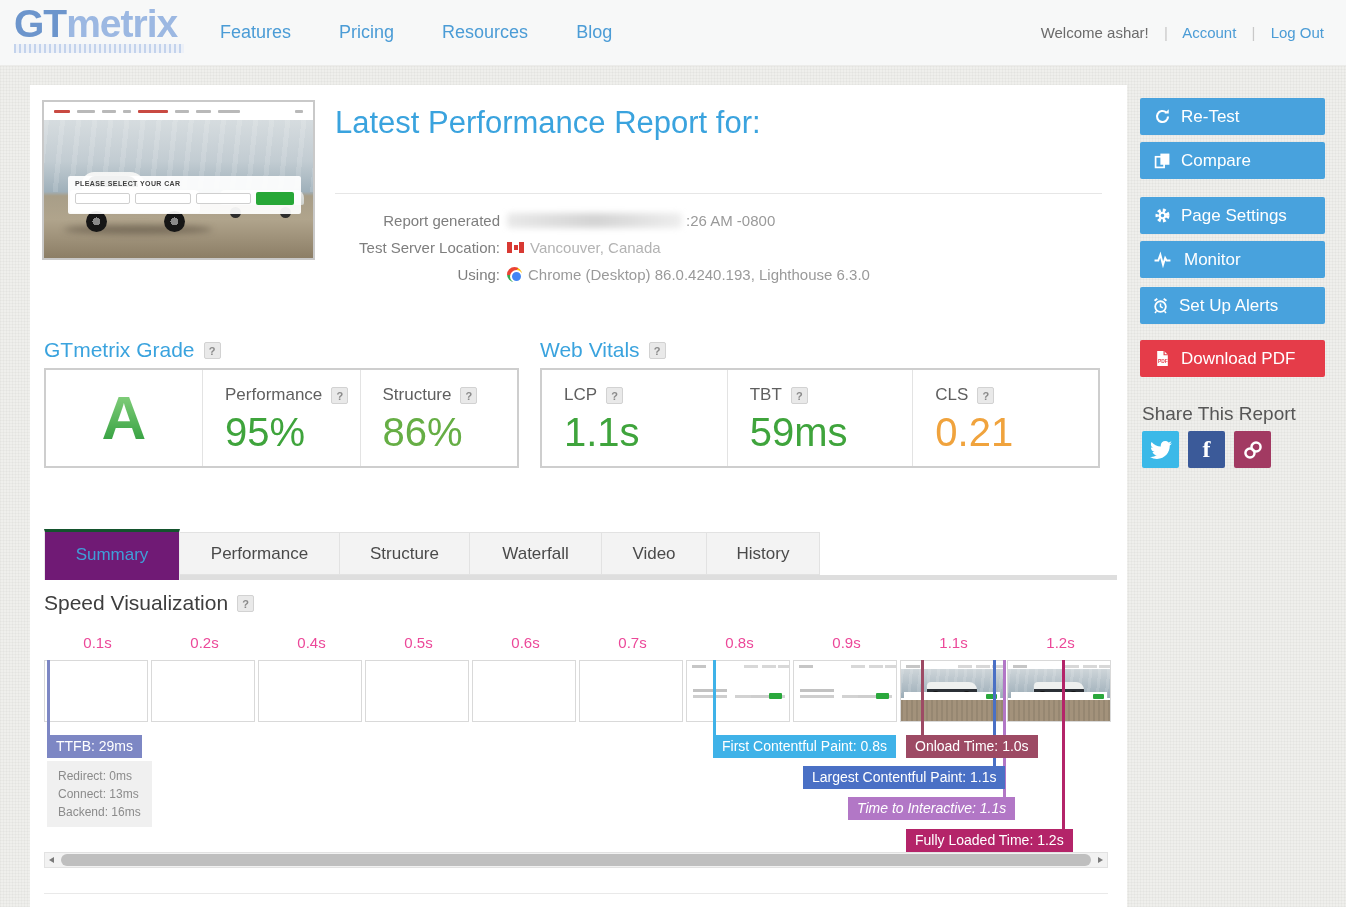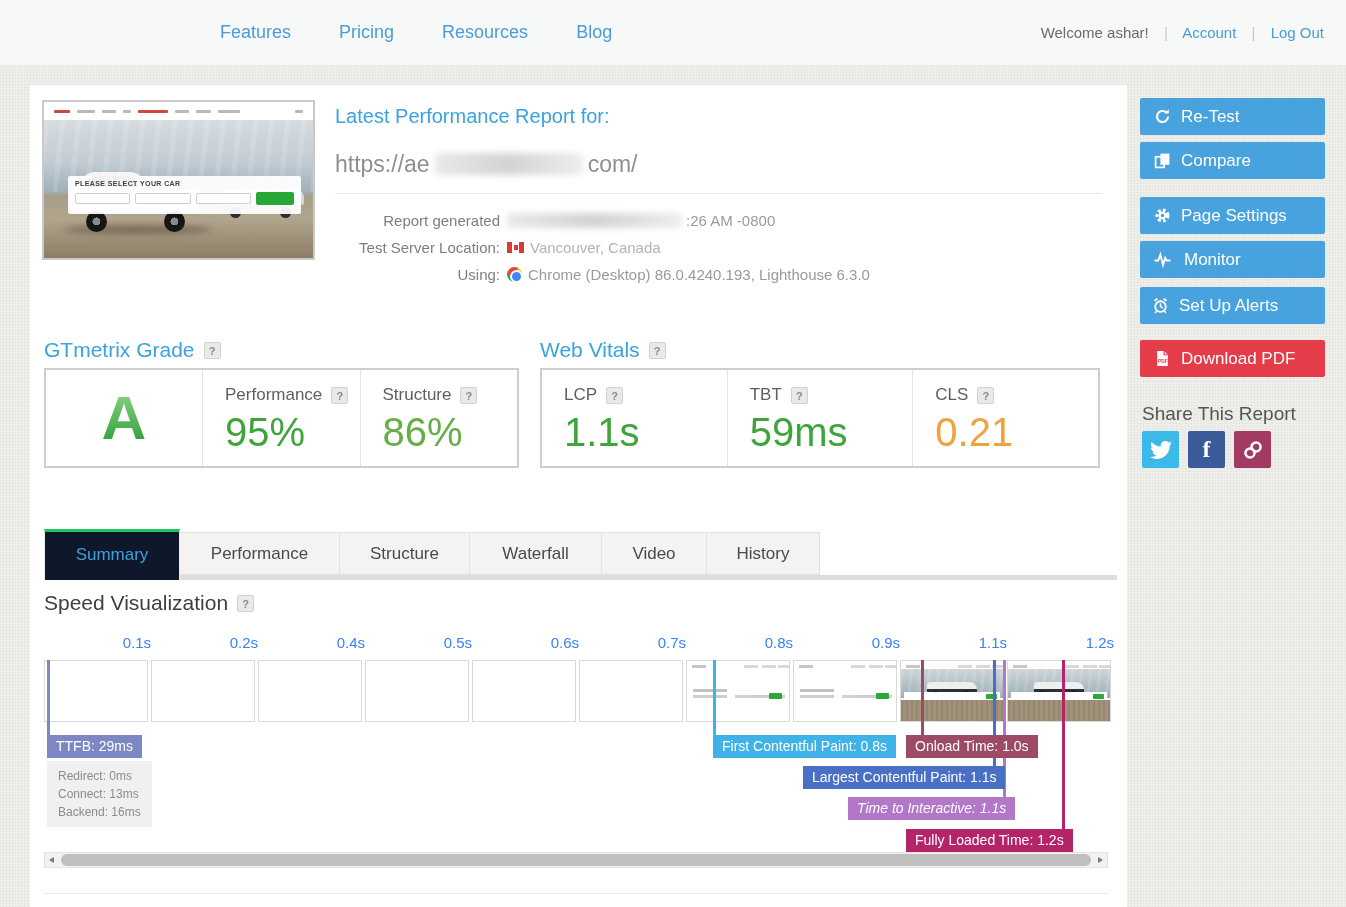--- a/index.html
+++ b/index.html
@@ -51,21 +51,21 @@
   .t2-body{position:absolute;left:0;top:0;width:84px;height:15px;background:linear-gradient(#e9ebea,#cfd3d1);border-radius:5px 8px 2px 2px;opacity:.95;}
   .t2-wheel{position:absolute;bottom:2px;width:11px;height:11px;border-radius:50%;background:#2c2c2c;}
   .t2-wa{left:10px;} .t2-wb{left:60px;}
   .ov-panel{position:absolute;left:24px;right:12px;top:56px;height:38px;background:rgba(255,255,255,.93);border-radius:2px;padding:4px 7px;}
   .ov-text{font-size:7px;font-weight:bold;color:#3f3f3f;letter-spacing:.4px;}
   .ov-form{display:flex;gap:5px;margin-top:5px;align-items:center;}
   .ov-form .inp{display:block;width:58px;height:11px;background:#fff;border:1px solid #cfcfcf;border-radius:2px;}
   .ov-form .go{display:block;width:40px;height:13px;background:#27a737;border-radius:2px;margin-left:auto;}
 
   
-  .rtitle{position:absolute;left:305px;top:20px;font-size:20px;color:#3aa3de;}
+  .rtitle{position:absolute;left:305px;top:20px;font-size:31px;color:#3aa3de;}
   .rurl{position:absolute;left:305px;top:66px;font-size:23px;color:#8f8f8f;}
   .blur-blob{display:inline-block;vertical-align:middle;border-radius:4px;
     background:linear-gradient(90deg,#e9e9e9,#d3d3d3,#eeeeee);filter:blur(3px);}
   .rurl .blur-blob{width:148px;height:22px;margin:0 5px 4px 5px;}
   .rdivider{position:absolute;left:305px;top:108px;width:767px;height:1px;background:#e6e6e6;}
   .rdetails{position:absolute;left:305px;top:122px;font-size:15px;color:#9a9a9a;}
   .rrow{display:flex;align-items:center;height:27px;}
   .rlabel{display:inline-block;width:165px;text-align:right;color:#7e7e7e;margin-right:7px;flex:0 0 165px;}
   .rrow .blur-blob{width:175px;height:15px;margin-right:4px;}
   .rval-light{color:#b3b3b3;}
@@ -94,29 +94,29 @@
   }
   .mcell{flex:1;border-left:1px solid #e3e3e3;padding:15px 0 0 22px;}
   .mcell:first-child{border-left:none;}
   .mlabel-row{display:flex;align-items:center;gap:9px;font-size:17px;color:#5f5f5f;}
   .mvalue{font-size:40px;margin-top:5px;}
 
   
   .tabs{position:absolute;left:14px;top:444px;width:1073px;height:51px;}
   .tab{float:left;height:43px;line-height:41px;margin-top:3px;padding:0;text-align:center;font-size:17px;color:#4a4a4a;
     background:#f3f3f3;border:1px solid #e2e2e2;border-left:none;cursor:pointer;}
-  .tab.active{margin-top:0;height:51px;line-height:46px;background:#0f172a;color:#3f9fd9;
-    border:1px solid #eaeaea;border-top:3px solid #22c55e;border-bottom:none;position:relative;z-index:2;}
+  .tab.active{margin-top:0;height:51px;line-height:46px;background:#701a75;color:#3f9fd9;
+    border:1px solid #eaeaea;border-top:3px solid #14532d;border-bottom:none;position:relative;z-index:2;}
   .t1{width:136px;} .t2{width:160px;} .t3{width:130px;} .t4{width:132px;} .t5{width:105px;} .t6{width:113px;}
   .tab-understrip{position:absolute;left:136px;right:0;top:46px;height:5px;background:#dedede;}
 
   
   .sv-head{left:14px;top:506px;}
   .ticks{position:absolute;left:14px;top:549px;display:flex;}
-  .tick{width:107px;text-align:right;font-size:15px;color:#3b82f6;}
+  .tick{width:107px;text-align:center;font-size:15px;color:#ec4899;}
   .filmstrip{position:absolute;left:14px;top:575px;display:flex;gap:3px;}
   .frame{width:104px;height:62px;background:#fff;border:1px solid #d9d9d9;position:relative;overflow:hidden;}
   .f-nav{position:absolute;top:4px;left:5px;right:5px;height:3px;}
   .f-nav::before{content:"";position:absolute;left:0;top:0;width:14px;height:3px;background:#c6c6c6;
     box-shadow:52px 0 0 #d8d8d8,70px 0 0 #d8d8d8,86px 0 0 #d8d8d8;}
   .partial .f-mid{position:absolute;top:28px;left:6px;width:34px;height:3px;background:#c2c2c2;
     box-shadow:0 6px 0 rgba(185,185,185,.7),42px 6px 0 rgba(205,205,205,.9),58px 6px 0 rgba(205,205,205,.9);}
   .f-go{position:absolute;top:32px;right:7px;width:13px;height:6px;background:#2aa83c;border-radius:1px;}
   .loaded .f-sky{position:absolute;top:8px;left:0;right:0;height:29px;background:linear-gradient(#ced5d9,#9cadb8);}
   .loaded .f-sky::before{content:"";position:absolute;inset:0;
@@ -166,20 +166,24 @@
   .b-retest{top:0;} .b-compare{top:44px;} .b-pagesettings{top:99px;} .b-monitor{top:143px;gap:13px;} .b-alerts{top:189px;padding-left:12px;} .b-pdf{top:242px;}
   .share-title{position:absolute;left:2px;top:305px;font-size:19px;color:#565656;}
   .soc{position:absolute;top:333px;width:37px;height:37px;border-radius:2px;display:flex;align-items:center;justify-content:center;}
   .soc-tw{left:2px;} .soc-fb{left:48px;} .soc-ln{left:94px;}
   .fb-glyph{color:#fff;font-size:24px;font-weight:bold;font-family:"Liberation Serif",serif;}
 </style>
 </head>
 <body>
 
 <div class="header">
+  <a class="logo">
+    <span class="logo-gt">GT</span><span class="logo-metrix">metrix</span>
+    <div class="logo-ruler"></div>
+  </a>
   <nav class="mainnav">
     <a>Features</a>
     <a>Pricing</a>
     <a>Resources</a>
     <a>Blog</a>
   </nav>
   <div class="userarea">
     <span>Welcome ashar!</span>
     <span class="sep">|</span>
     <a>Account</a>
@@ -222,23 +226,20 @@
           <i class="inp"></i>
             <i class="inp"></i>
             <i class="inp"></i>
             <b class="go"></b>
         </div>
       </div>
     </div>
   </div>
 
   <h1 class="rtitle" style="margin:0;font-weight:normal;">Latest Performance Report for:</h1>
-  <div class="rurl">
-    <span>https://ae</span><span class="blur-blob"></span><span>com/</span>
-  </div>
   <div class="rdivider"></div>
 
   <div class="rdetails">
     <div class="rrow">
       <span class="rlabel">Report generated</span>
       <span class="blur-blob"></span>
       <span>:26 AM -0800</span>
     </div>
     <div class="rrow">
       <span class="rlabel">Test Server Location:</span>

